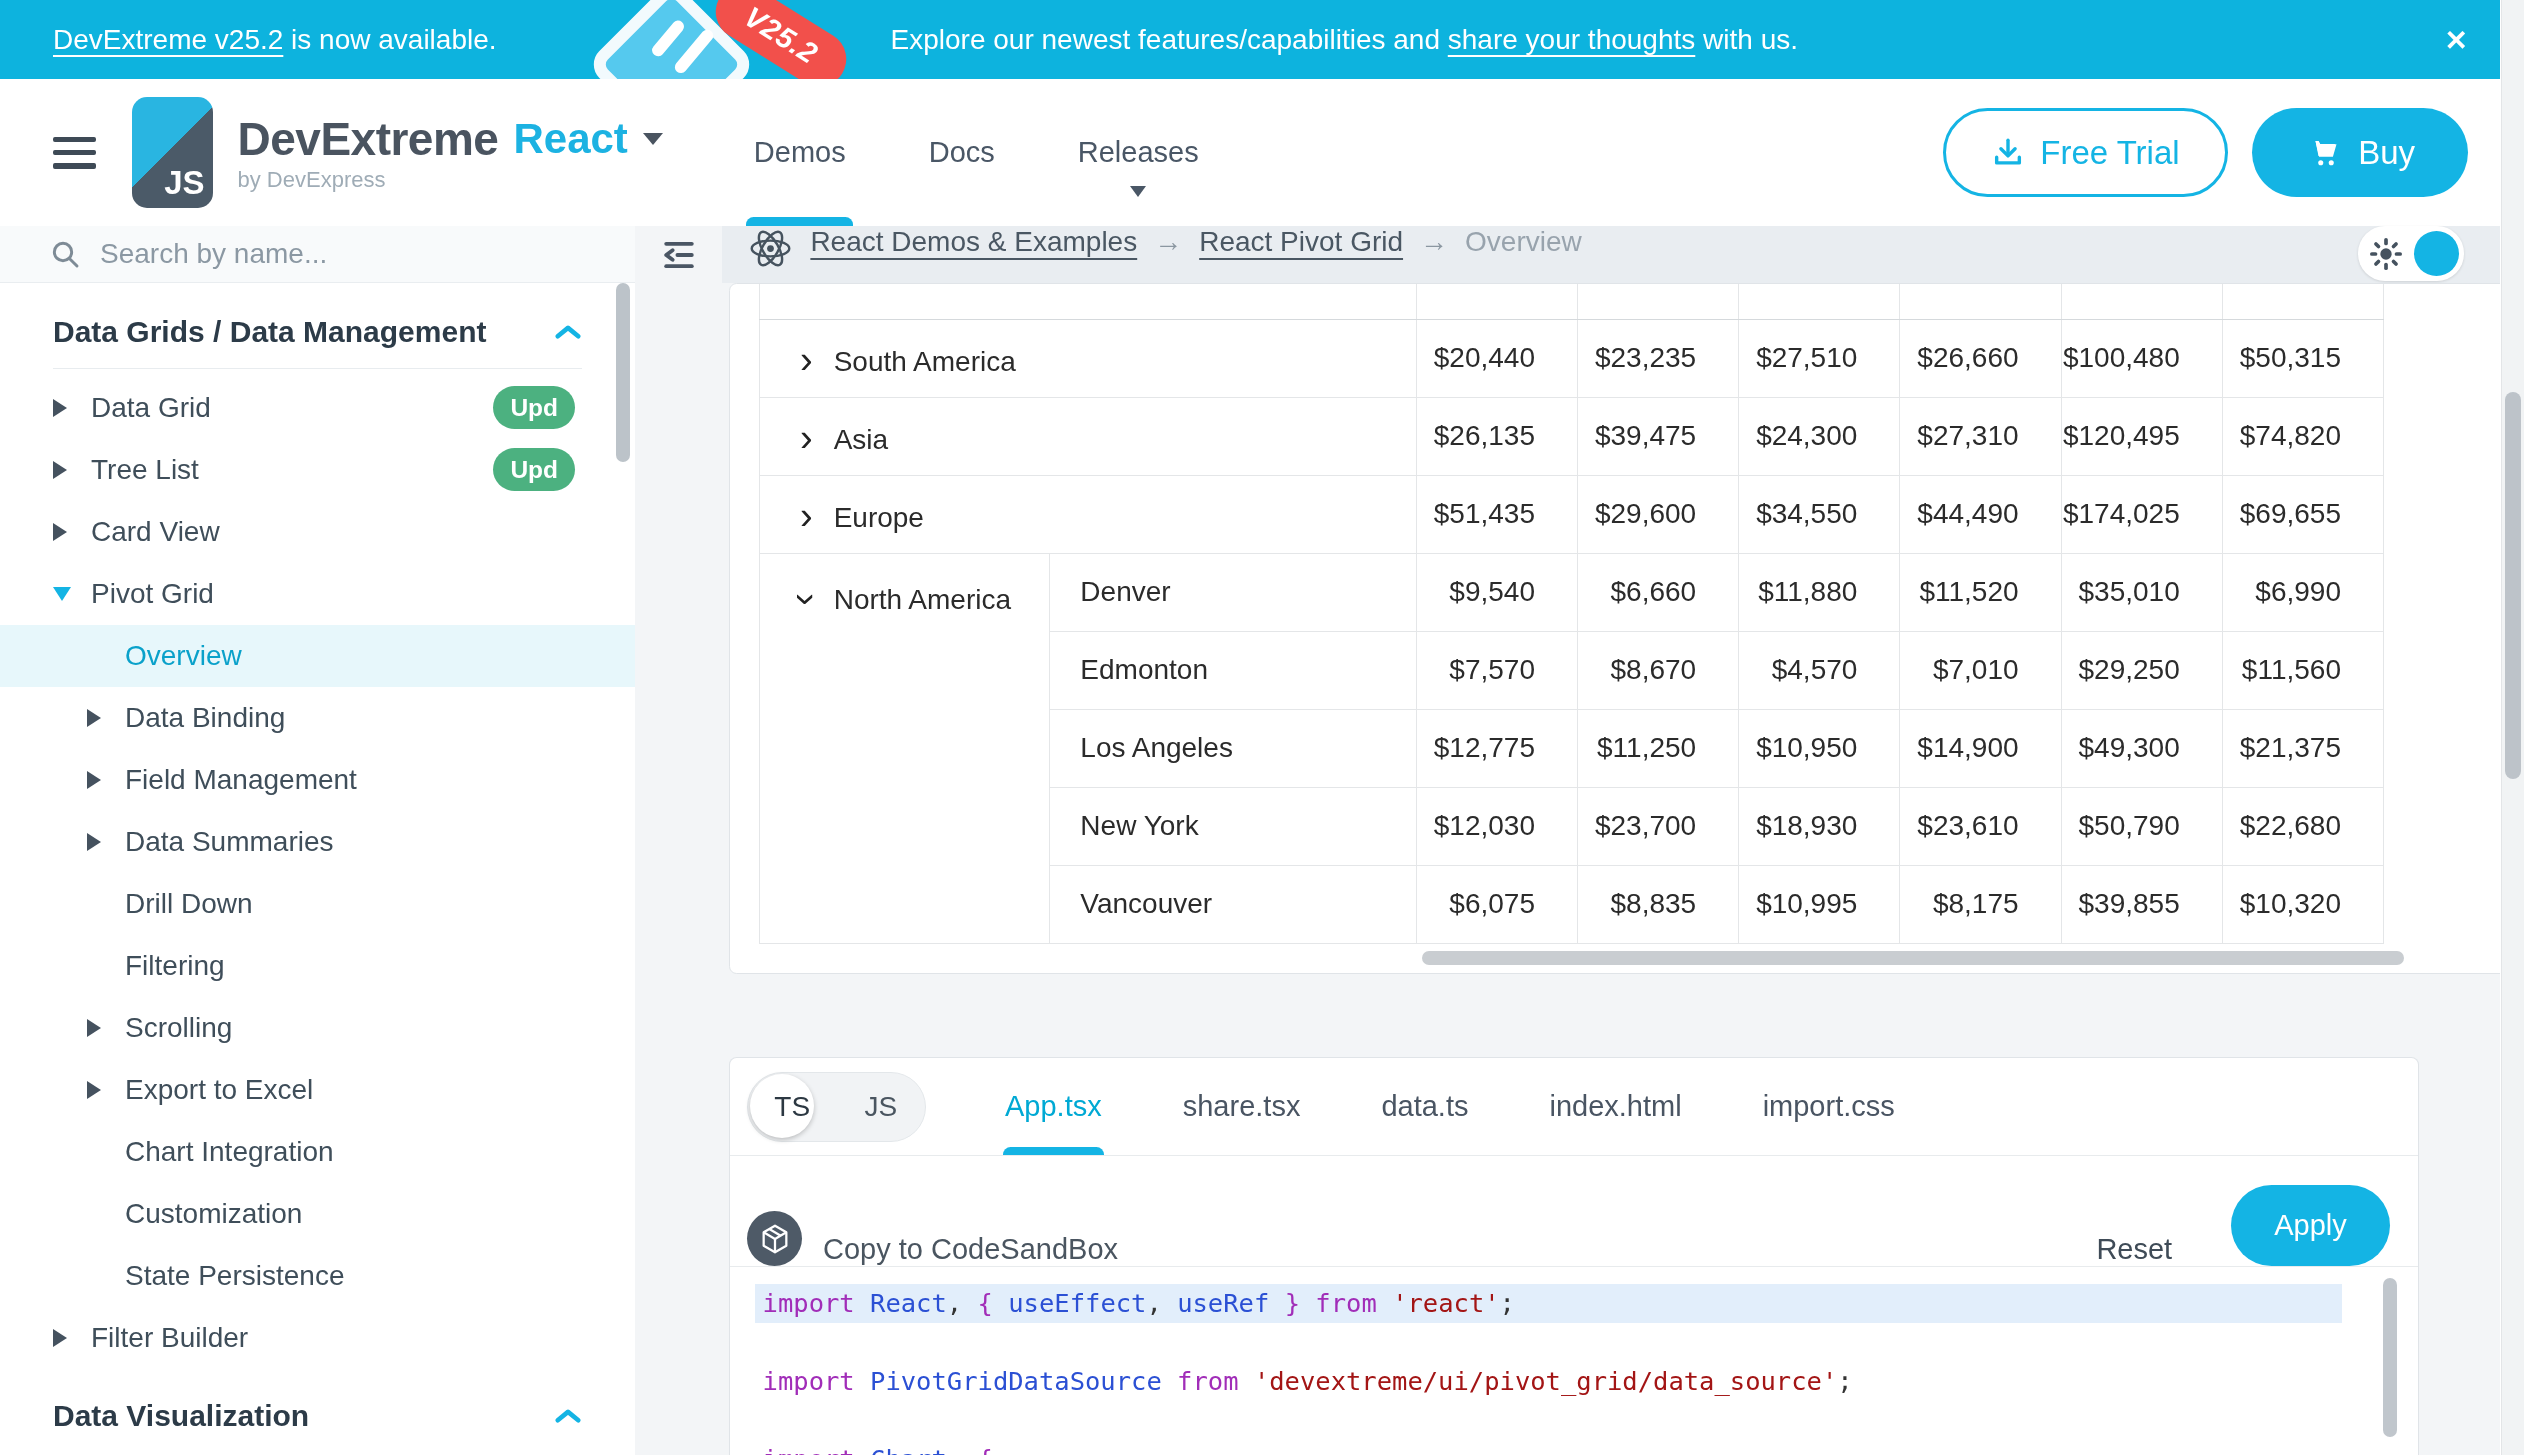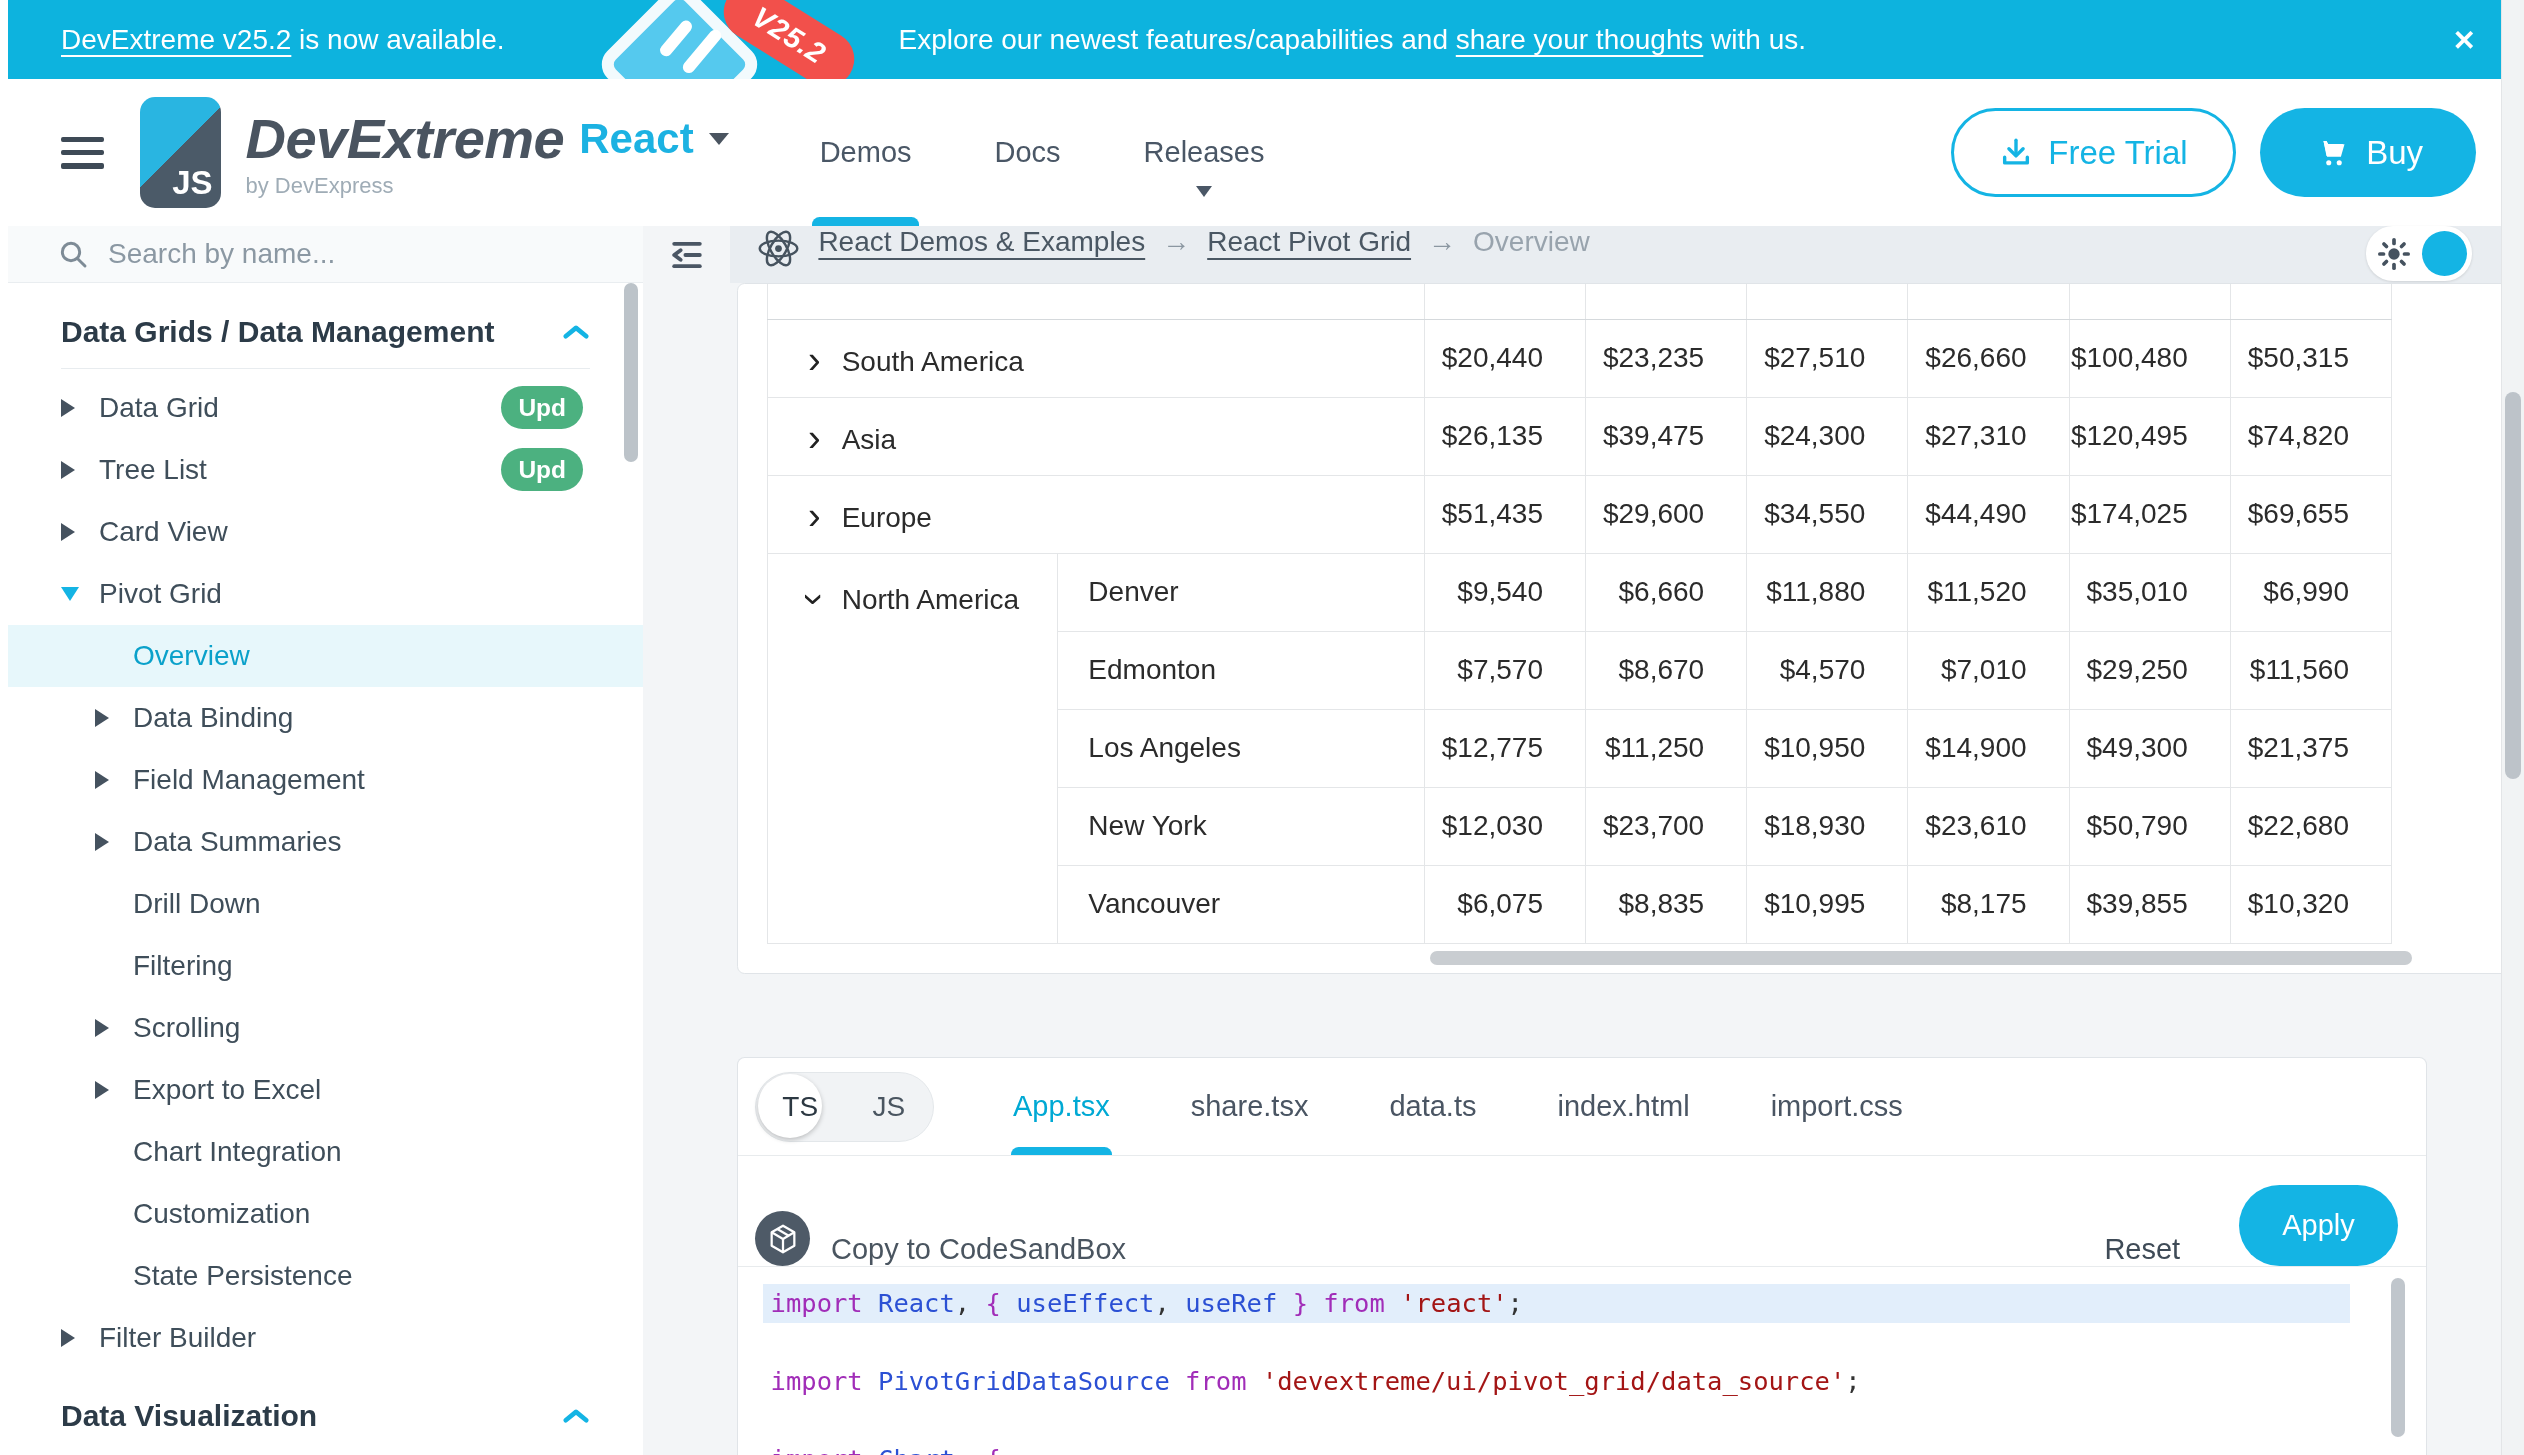--- a/index.html
+++ b/index.html
@@ -1,19 +1,19 @@
 <!DOCTYPE html>
 <html style="font-size:15px"><head>
 <meta charset="utf-8">
 <style>
   * { box-sizing: border-box; margin: 0; padding: 0; }
   html,body { background:#dde1e5; }
   body { font-family: "Liberation Sans", sans-serif; }
   .screen { position:relative; width:2525px; height:1456px; background:#fff; overflow:hidden; }
-  .main-col { position:absolute; left:8px; top:0; width:2500px; height:1456px; display:flex; flex-direction:column; }
+  .main-col { position:absolute; left:0; top:0; width:2500px; height:1456px; display:flex; flex-direction:column; }
 
   
   .banner { position:relative; height:79px; background:#0db3de; display:flex; align-items:center; color:#fff; font-size:28px; overflow:hidden; flex:none; }
   .banner a { color:#fff; text-decoration:underline; text-underline-offset:5.7px; cursor:pointer; }
   .banner-left { margin-left:53px; white-space:nowrap; }
   .banner-art { position:relative; width:312px; height:79px; margin-left:23px; flex:none; }
   .art-diamond { position:absolute; left:91px; top:3.8px; width:121px; height:121px; background:#55c9ee; border:12.3px solid #f2fafd; border-radius:19px; transform:rotate(45deg); }
   .art-bar1 { position:absolute; left:142px; top:17px; width:12.3px; height:43px; background:#fff; border-radius:6.6px; transform:rotate(40deg); }
   .art-bar2 { position:absolute; left:168px; top:24.5px; width:12.3px; height:53px; background:#fff; border-radius:6.6px; transform:rotate(40deg); }
   .art-badge { position:absolute; left:189px; top:7.6px; width:144px; height:55px; background:#f2504b; border-radius:28px; transform:rotate(32deg); display:flex; align-items:center; justify-content:center; color:#fff; font-weight:bold; font-style:italic; font-size:29px; letter-spacing:0.9px; }
@@ -21,21 +21,21 @@
   .banner-close { position:absolute; right:32px; top:50%; transform:translateY(-50%); font-size:28px; color:#fff; cursor:pointer; font-weight:bold; }
 
   
   .header { position:relative; height:147px; background:#fff; display:flex; align-items:center; flex:none; }
   .hamburger { margin-left:53px; width:43px; height:32px; display:flex; flex-direction:column; justify-content:space-between; cursor:pointer; flex:none; }
   .hamburger span { display:block; height:5.7px; background:#3e4a56; border-radius:1.9px; }
   .logo-square { margin-left:36px; width:81px; height:111px; border-radius:15px; background:linear-gradient(135deg,#29b5e1 47%,#4b5a68 47%); position:relative; flex:none; }
   .logo-square .js { position:absolute; right:8.5px; bottom:5.7px; color:#fff; font-weight:bold; font-size:33px; }
   .brand-block { margin-left:24.5px; }
   .brand-line { display:flex; align-items:center; }
-  .brand-name { font-size:56px; font-weight:bold; color:#4a5460; letter-spacing:-0.5px;font-style:italic; }
+  .brand-name { font-size:46px; font-weight:bold; color:#4a5460; letter-spacing:-0.5px; }
   .brand-fw { font-size:42px; font-weight:bold; color:#1cb2e2; margin-left:15px; }
   .brand-caret { width:0; height:0; border:10.4px solid transparent; border-top:12.3px solid #4a5460; margin-left:15px; margin-top:11.3px; }
   .brand-by { font-size:22px; color:#9facb6; margin-top:1.9px; }
   .nav { display:flex; margin-left:91px; gap:83px; height:100%; }
   .nav-item { position:relative; display:flex; align-items:center; height:100%; font-size:29px; color:#4a5766; cursor:pointer; }
   .nav-item.active::after { content:''; position:absolute; bottom:0; left:-7.6px; right:-7.6px; height:9.4px; background:#14b4e4; border-radius:7.6px 7.6px 0 0; }
   .nav-item.dropdown::before { content:''; position:absolute; bottom:21px; left:50%; transform:translateX(-50%); border:8.5px solid transparent; border-top:11.3px solid #4a5766; }
   .header-spacer { flex:1; }
   .btn-free { display:flex; align-items:center; gap:15px; height:89px; padding:0 45px; border:3.8px solid #14b4e4; border-radius:45px; color:#14b4e4; font-size:33px; cursor:pointer; background:#fff; flex:none; }
   .btn-buy { display:flex; align-items:center; gap:17px; height:89px; padding:0 53px; background:#14b4e4; border-radius:45px; color:#fff; font-size:33px; cursor:pointer; margin-left:24.5px; margin-right:32px; flex:none; }

